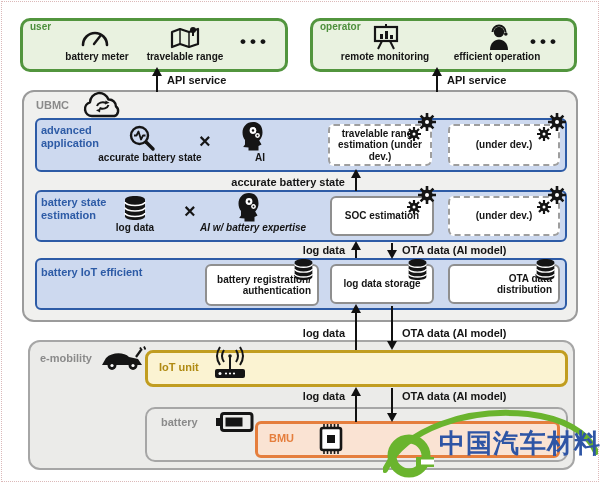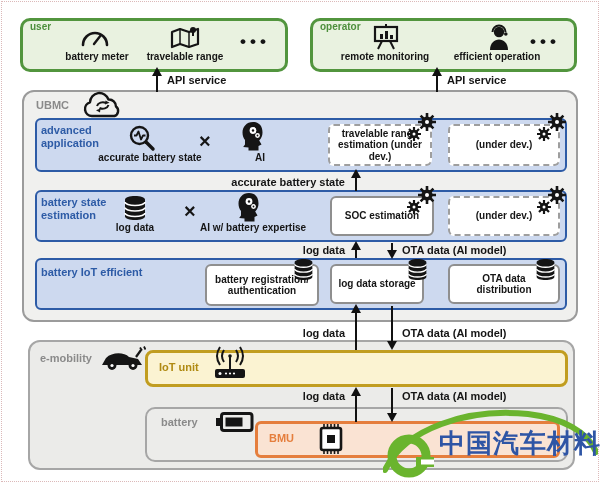--- a/index.html
+++ b/index.html
@@ -4,21 +4,21 @@
 <style>
   html,body{margin:0;padding:0;background:#fff;}
   .canvas{position:relative;width:600px;height:483px;background:#ffffff;overflow:hidden;
           font-family:"Liberation Sans",sans-serif;color:#151515;
           outline:1px dotted #dcb9b9;outline-offset:-2px;}
   
   .greenbox{position:absolute;background:#e9f2e0;border:3px solid #52953e;border-radius:10px;box-sizing:border-box;}
   .graybox{position:absolute;background:#f0f0ee;border:2px solid #9b9b9b;border-radius:12px;box-sizing:border-box;}
   .bluerow{position:absolute;background:#cdd9ef;border:2px solid #2d5ba6;border-radius:6px;box-sizing:border-box;}
   .wbox{position:absolute;background:#ffffff;border:2px solid #8f8f8f;border-radius:6px;box-sizing:border-box;
-        display:flex;align-items:center;justify-content:center;text-align:center;
+        display:flex;align-items:center;justify-content:center;text-align:right;
         font-size:10px;font-weight:bold;line-height:1.15;padding:2px 6px;}
   .dbox{position:absolute;background:#ffffff;border:2px dashed #9e9e9e;border-radius:6px;box-sizing:border-box;
         display:flex;align-items:center;justify-content:center;text-align:center;
         font-size:10px;font-weight:bold;line-height:1.15;padding:2px 6px;}
   .yellowbox{position:absolute;background:#fbf3d2;border:3px solid #c19d20;border-radius:8px;box-sizing:border-box;}
   .orangebox{position:absolute;background:#fae3d3;border:3px solid #e57e3d;border-radius:6px;box-sizing:border-box;}
   .vgraybox{position:absolute;background:#ebebe9;border:2px solid #a6a6a6;border-radius:12px;box-sizing:border-box;}
   
   .t-green{position:absolute;color:#4d8f3c;font-size:10px;font-weight:bold;}
   .t-gray{position:absolute;color:#8a8a8a;font-size:11px;font-weight:bold;}
@@ -176,21 +176,21 @@
   <div class="cross" style="left:184px;top:201px;">×</div>
   <span class="icon" style="left:237px;top:192px;">
     <svg width="26" height="30" viewBox="0 0 26 30">
         <path d="M12,1 C5.5,1 1.5,6 1.5,11.5 c0,3 1,5.5 2.5,7.5 l0,4.5 -1.8,2.6 5.3,0.4 0,3 10,0 0,-4.5 3,-1.5 -2.3,-4 c2.3,-2.3 3.3,-5 3.3,-8 C21.5,5 18,1 12,1 Z" fill="#151515"></path>
         <circle cx="12" cy="9.5" r="3.4" fill="#fff"></circle>
         <circle cx="12" cy="9.5" r="1.2" fill="#151515"></circle>
         <circle cx="16.5" cy="14.5" r="2.4" fill="#fff"></circle>
         <circle cx="16.5" cy="14.5" r="0.9" fill="#151515"></circle>
       </svg>
   </span>
-  <div class="cap" style="left:168px;top:222px;width:170px;">AI w/ battery expertise</div>
+  <div class="cap" style="left:168px;top:222px;width:170px;font-style:italic;">AI w/ battery expertise</div>
   <div class="wbox" style="left:330px;top:196px;width:104px;height:40px;">SOC estimation</div>
   <span class="icon" style="left:406px;top:186px;z-index:7;">
     <svg width="32" height="30" viewBox="0 0 32 30">
         <g stroke="#151515" stroke-width="2.6">
           <path d="M21,0 V18 M12,9 H30 M14.6,2.6 L27.4,15.4 M27.4,2.6 L14.6,15.4"></path>
         </g>
         <circle cx="21" cy="9" r="5.6" fill="#151515"></circle>
         <circle cx="21" cy="9" r="2" fill="#fff"></circle>
         <g stroke="#151515" stroke-width="2.2">
           <path d="M8,14 V28 M1,21 H15 M3,16 L13,26 M13,16 L3,26"></path>
@@ -224,21 +224,21 @@
 
   <div class="bluerow" style="left:35px;top:258px;width:532px;height:52px;"></div>
   <div class="t-blue" style="left:41px;top:266px;">battery IoT efficient</div>
   <div class="wbox" style="left:205px;top:264px;width:114px;height:42px;">battery registration/ authentication</div>
   <span class="icon" style="left:292px;top:258px;z-index:7;">
     <svg width="23" height="23" viewBox="0 0 26 26">
         <path d="M3,4.5 C3,2.6 7.5,1 13,1 s10,1.6 10,3.5 V21.5 C23,23.4 18.5,25 13,25 S3,23.4 3,21.5 Z" fill="#151515"></path>
         <path d="M3,7 C3,8.9 7.5,10.5 13,10.5 s10,-1.6 10,-3.5 M3,12.5 C3,14.4 7.5,16 13,16 s10,-1.6 10,-3.5 M3,18 C3,19.9 7.5,21.5 13,21.5 s10,-1.6 10,-3.5" fill="none" stroke="#fff" stroke-width="1.6"></path>
       </svg>
   </span>
-  <div class="wbox" style="left:330px;top:264px;width:94px;height:40px;">log data storage</div>
+  <div class="wbox" style="left:330px;top:264px;width:104px;height:40px;">log data storage</div>
   <span class="icon" style="left:406px;top:258px;z-index:7;">
     <svg width="23" height="23" viewBox="0 0 26 26">
         <path d="M3,4.5 C3,2.6 7.5,1 13,1 s10,1.6 10,3.5 V21.5 C23,23.4 18.5,25 13,25 S3,23.4 3,21.5 Z" fill="#151515"></path>
         <path d="M3,7 C3,8.9 7.5,10.5 13,10.5 s10,-1.6 10,-3.5 M3,12.5 C3,14.4 7.5,16 13,16 s10,-1.6 10,-3.5 M3,18 C3,19.9 7.5,21.5 13,21.5 s10,-1.6 10,-3.5" fill="none" stroke="#fff" stroke-width="1.6"></path>
       </svg>
   </span>
   <div class="wbox" style="left:448px;top:264px;width:112px;height:40px;">OTA data distribution</div>
   <span class="icon" style="left:534px;top:258px;z-index:7;">
     <svg width="23" height="23" viewBox="0 0 26 26">
         <path d="M3,4.5 C3,2.6 7.5,1 13,1 s10,1.6 10,3.5 V21.5 C23,23.4 18.5,25 13,25 S3,23.4 3,21.5 Z" fill="#151515"></path>

